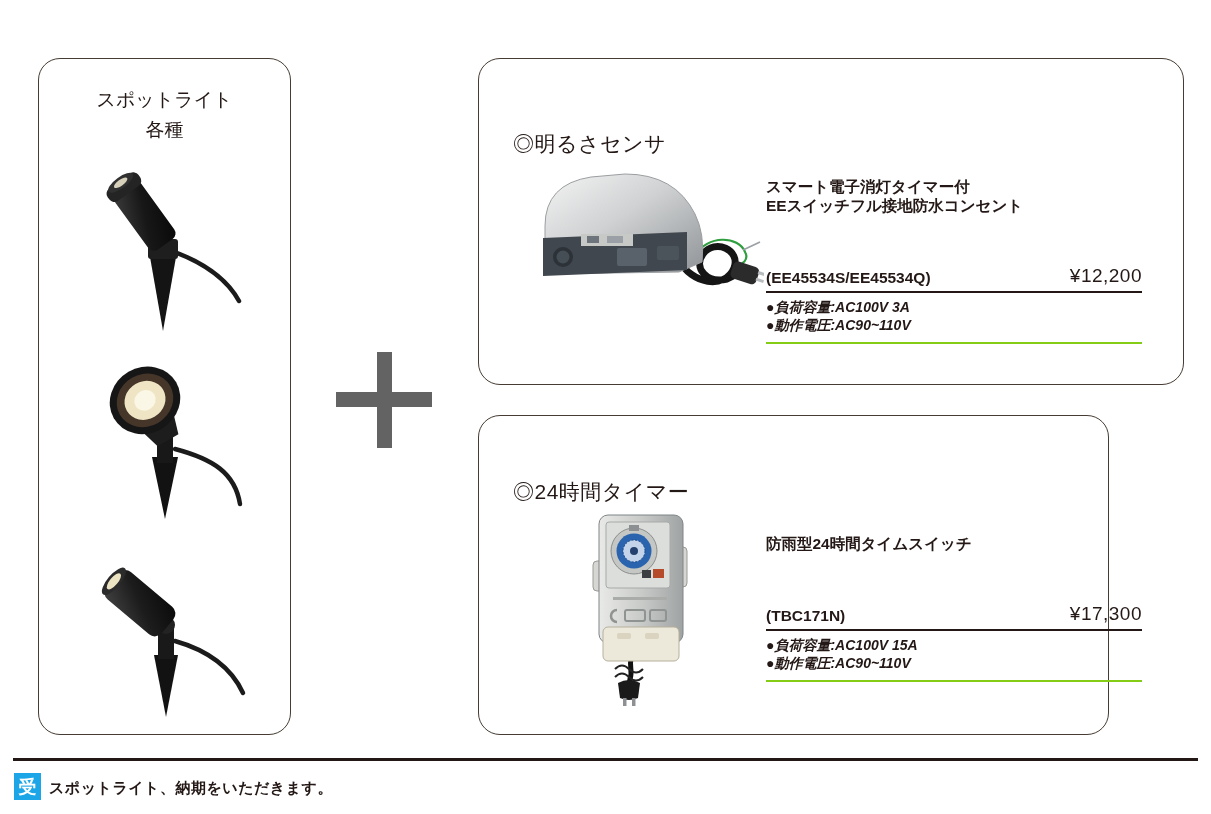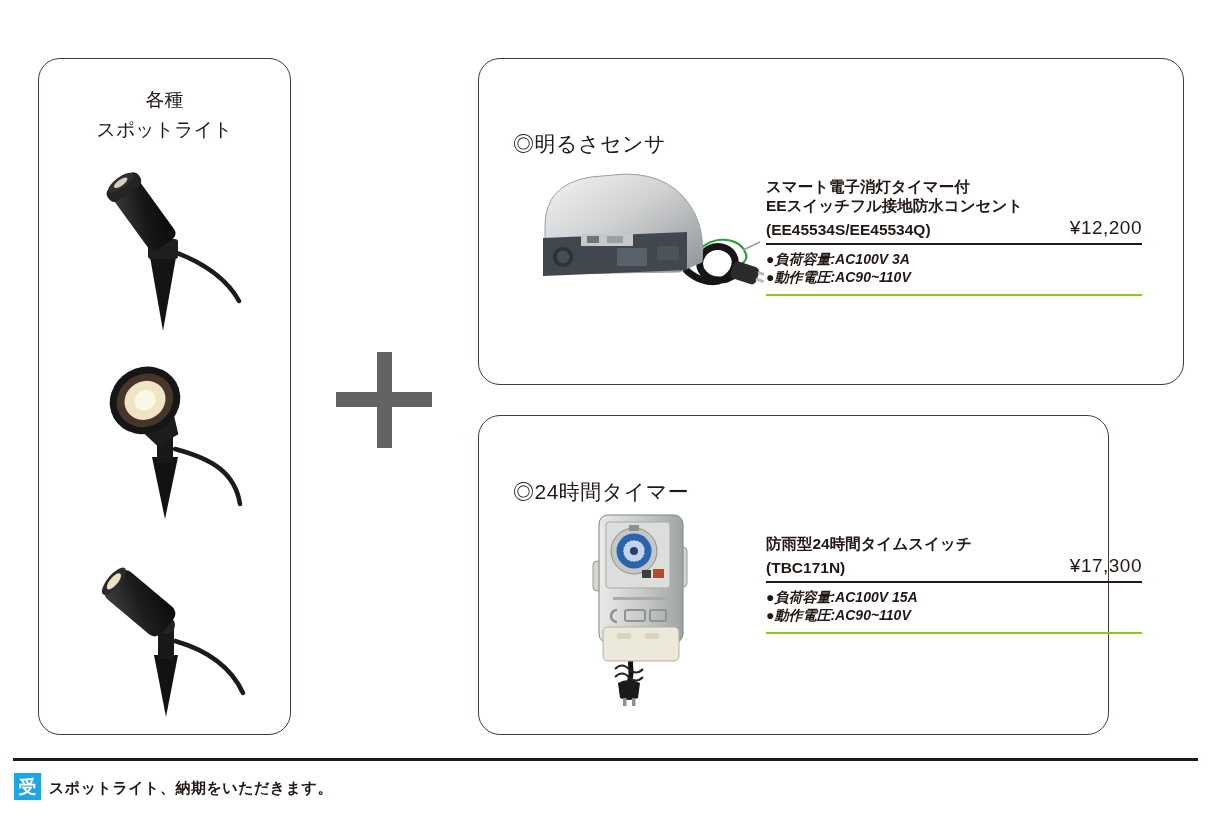--- a/index.html
+++ b/index.html
@@ -28,42 +28,42 @@
 
   .prod-img-a { position:absolute; left:50px;  top:103px; }
   .prod-img-b { position:absolute; left:100px; top:93px; }
 
   .prod-text { position:absolute; width:376px; }
   .box-right1 .prod-text { left:287px; top:118px; }
   .box-right2 .prod-text { left:287px; top:118px; }
 
   .prod-name { font-size:15.5px; font-weight:700; line-height:19px; }
   .model-row { display:flex; justify-content:space-between; align-items:flex-end;
-               padding:2px 0 4px 0; border-bottom:2px solid #231815; }
+               padding:2px 0 4px 0; border-bottom:2px solid #231815;margin-top:48px; }
   .model { font-size:15.5px; font-weight:700; }
   .price { font-size:19px; font-weight:400; letter-spacing:0.5px; }
   .specs { padding:5px 0 8px 0; border-bottom:2px solid #84cc16;font-style:italic; }
   .spec-line { font-size:14px; font-weight:700; line-height:18px; }
 
   .bottom-rule { position:absolute; left:13px; top:758px; width:1185px; height:3px; background:#231815; }
 
   .footer-badge { position:absolute; left:14px; top:773px; width:27px; height:27px; background:#1ca6e8;
                   color:#ffffff; font-size:18px; font-weight:700; display:flex; align-items:center; justify-content:center; }
   .footer-note  { position:absolute; left:49px; top:779px; font-size:15px; font-weight:700; letter-spacing:0.5px; }
 </style>
 </head>
 <body>
 
 <div class="canvas">
 
 
   <div class="rbox box-left">
     <div class="left-heading">
+      <div>スポットライト</div>
       <div>各種</div>
-      <div>スポットライト</div>
     </div>
 
     <svg class="sp-img sp1" width="170" height="180" viewBox="0 0 170 180">
       <defs>
         <linearGradient id="spg1" x1="0" y1="0" x2="1" y2="1">
           <stop offset="0" stop-color="#3c3c3c"></stop>
             <stop offset="0.5" stop-color="#171717"></stop>
             <stop offset="1" stop-color="#090909"></stop>
         </linearGradient>
       </defs>

